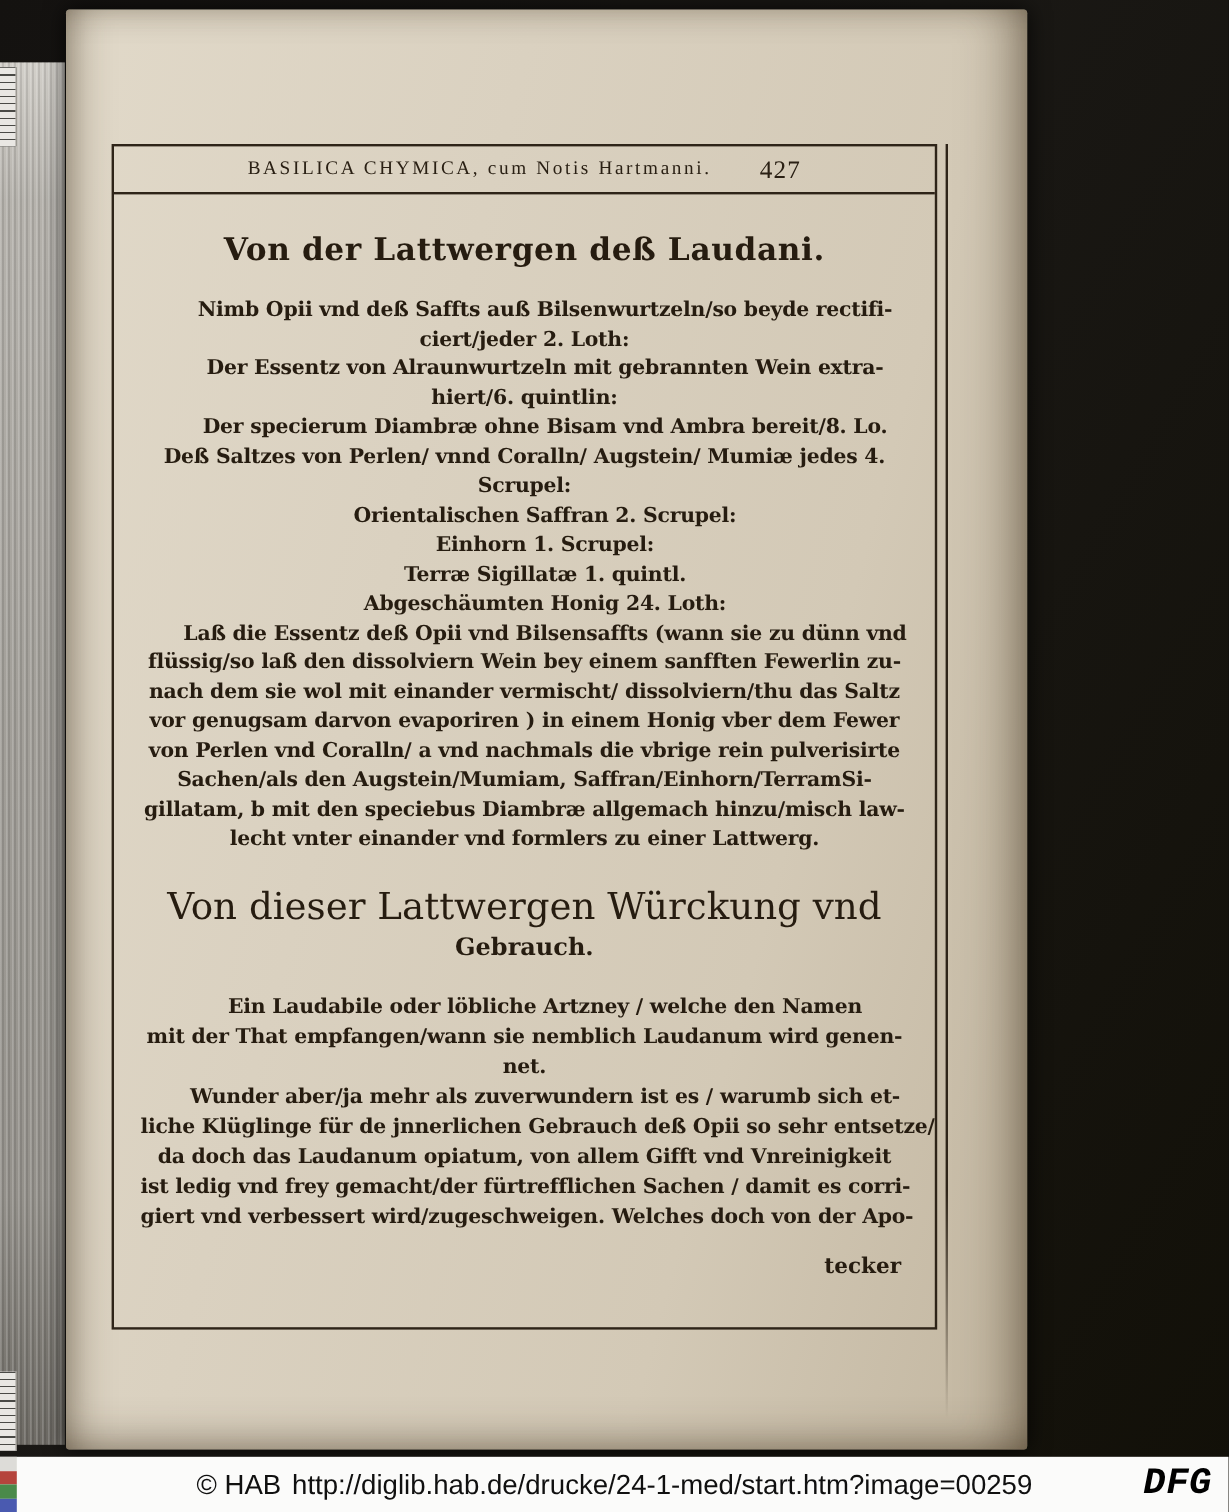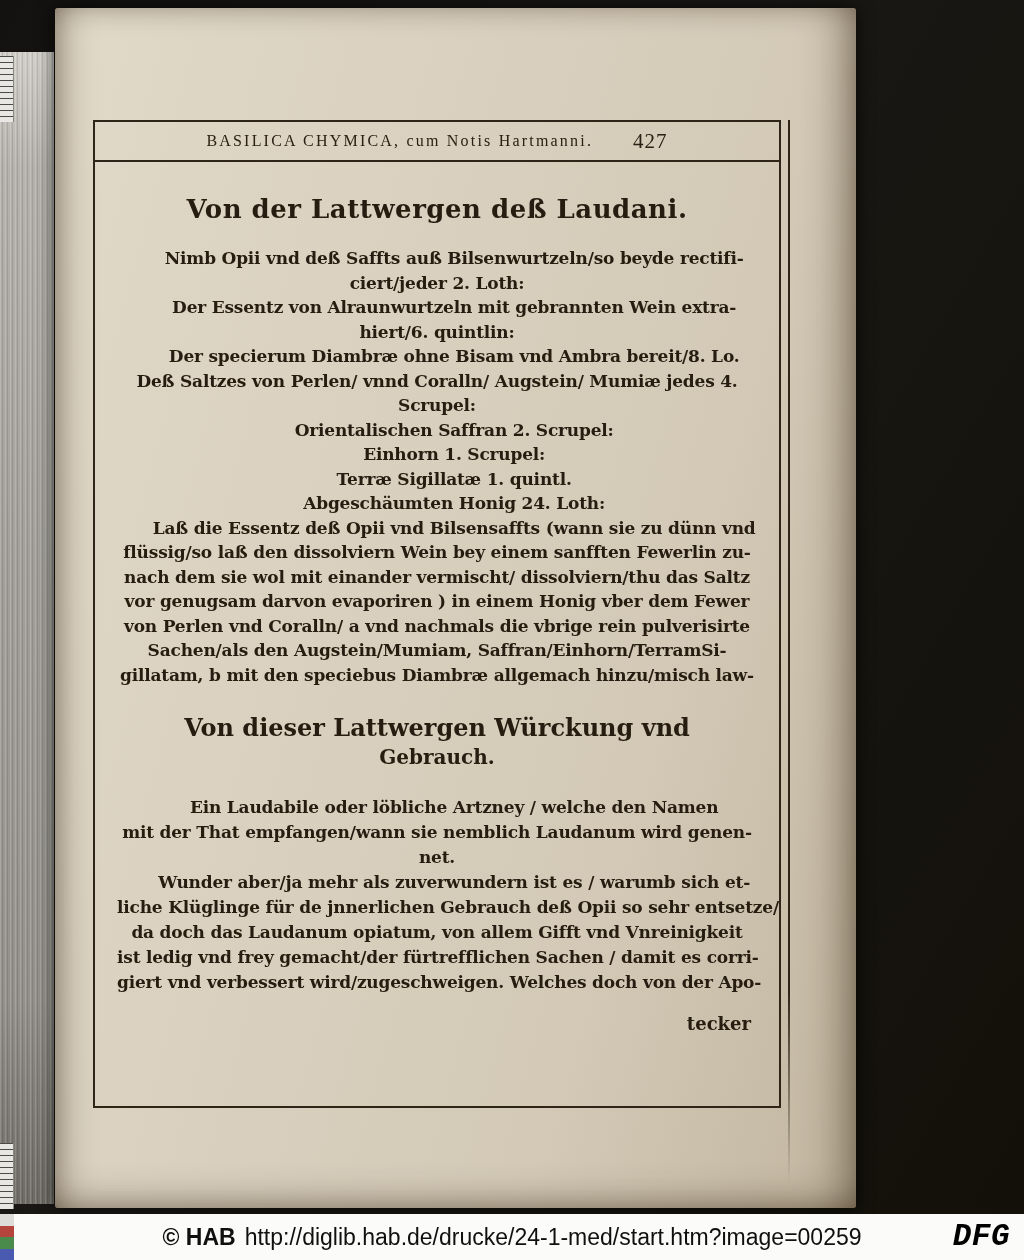--- a/index.html
+++ b/index.html
@@ -54,32 +54,32 @@
   .heading1{
     text-align:center;font-size:26px;font-weight:700;margin-top:32px;letter-spacing:0.5px;
   }
   .text-block{margin-top:22px;}
   .text-block .text-line{
     white-space:pre;font-size:17px;font-weight:700;line-height:24.5px;letter-spacing:-0.2px;text-align:center;
   }
   .block2{margin-top:26px;}
   .block2 .text-line{line-height:25px;}
   .heading2{margin-top:26px;text-align:center;}
-  .heading2-line1{font-size:24px;font-weight:700;}
+  .heading2-line1{font-size:31px;font-weight:400;}
   .heading2-line2{font-size:20px;font-weight:700;margin-top:3px;}
   .catchword{text-align:right;font-size:18px;font-weight:700;margin-top:18px;padding-right:6px;}
   
   .viewer-footer{
     position:absolute;left:0;top:1214px;width:1024px;height:46px;background:#fbfbfa;
     display:flex;align-items:center;justify-content:center;
   }
   .footer-text{
     font-family:"Liberation Sans",sans-serif;font-size:23px;color:#101010;white-space:nowrap;
   }
-  .footer-text .copyright{font-weight:700;margin-right:9px;}
+  .footer-text .copyright{font-weight:400;margin-right:9px;}
   .dfg-logo{
     position:absolute;right:14px;top:5px;
     font-family:Liberation Mono, monospace;font-weight:700;font-style:italic;
     font-size:31px;color:#000000;letter-spacing:0.5px;
   }
   .color-strip{
     position:absolute;left:0;top:0;width:14px;height:46px;
     display:flex;flex-direction:column;
   }
   .color-strip span{flex:1;}
@@ -121,20 +121,21 @@
             <div class="text-line">      Einhorn 1. Scrupel:</div>
             <div class="text-line">      Terræ Sigillatæ 1. quintl.</div>
             <div class="text-line">      Abgeschäumten Honig 24. Loth:</div>
             <div class="text-line">      Laß die Essentz deß Opii vnd Bilsensaffts (wann sie zu dünn vnd</div>
             <div class="text-line">flüssig/so laß den dissolviern Wein bey einem sanfften Fewerlin zu-</div>
             <div class="text-line">nach dem sie wol mit einander vermischt/ dissolviern/thu das Saltz</div>
             <div class="text-line">vor genugsam darvon evaporiren ) in einem Honig vber dem Fewer</div>
             <div class="text-line">von Perlen vnd Coralln/ a vnd nachmals die vbrige rein pulverisirte</div>
             <div class="text-line">Sachen/als den Augstein/Mumiam, Saffran/Einhorn/TerramSi-</div>
             <div class="text-line">gillatam, b mit den speciebus Diambræ allgemach hinzu/misch law-</div>
+            <div class="text-line">lecht vnter einander vnd formlers zu einer Lattwerg.</div>
           </div>
 
         <div class="heading2">
           <div class="heading2-line1">Von dieser Lattwergen Würckung vnd</div>
           <div class="heading2-line2">Gebrauch.</div>
         </div>
 
         <div class="text-block block2">
             <div class="text-line">      Ein Laudabile oder löbliche Artzney / welche den Namen</div>
             <div class="text-line">mit der That empfangen/wann sie nemblich Laudanum wird genen-</div>

